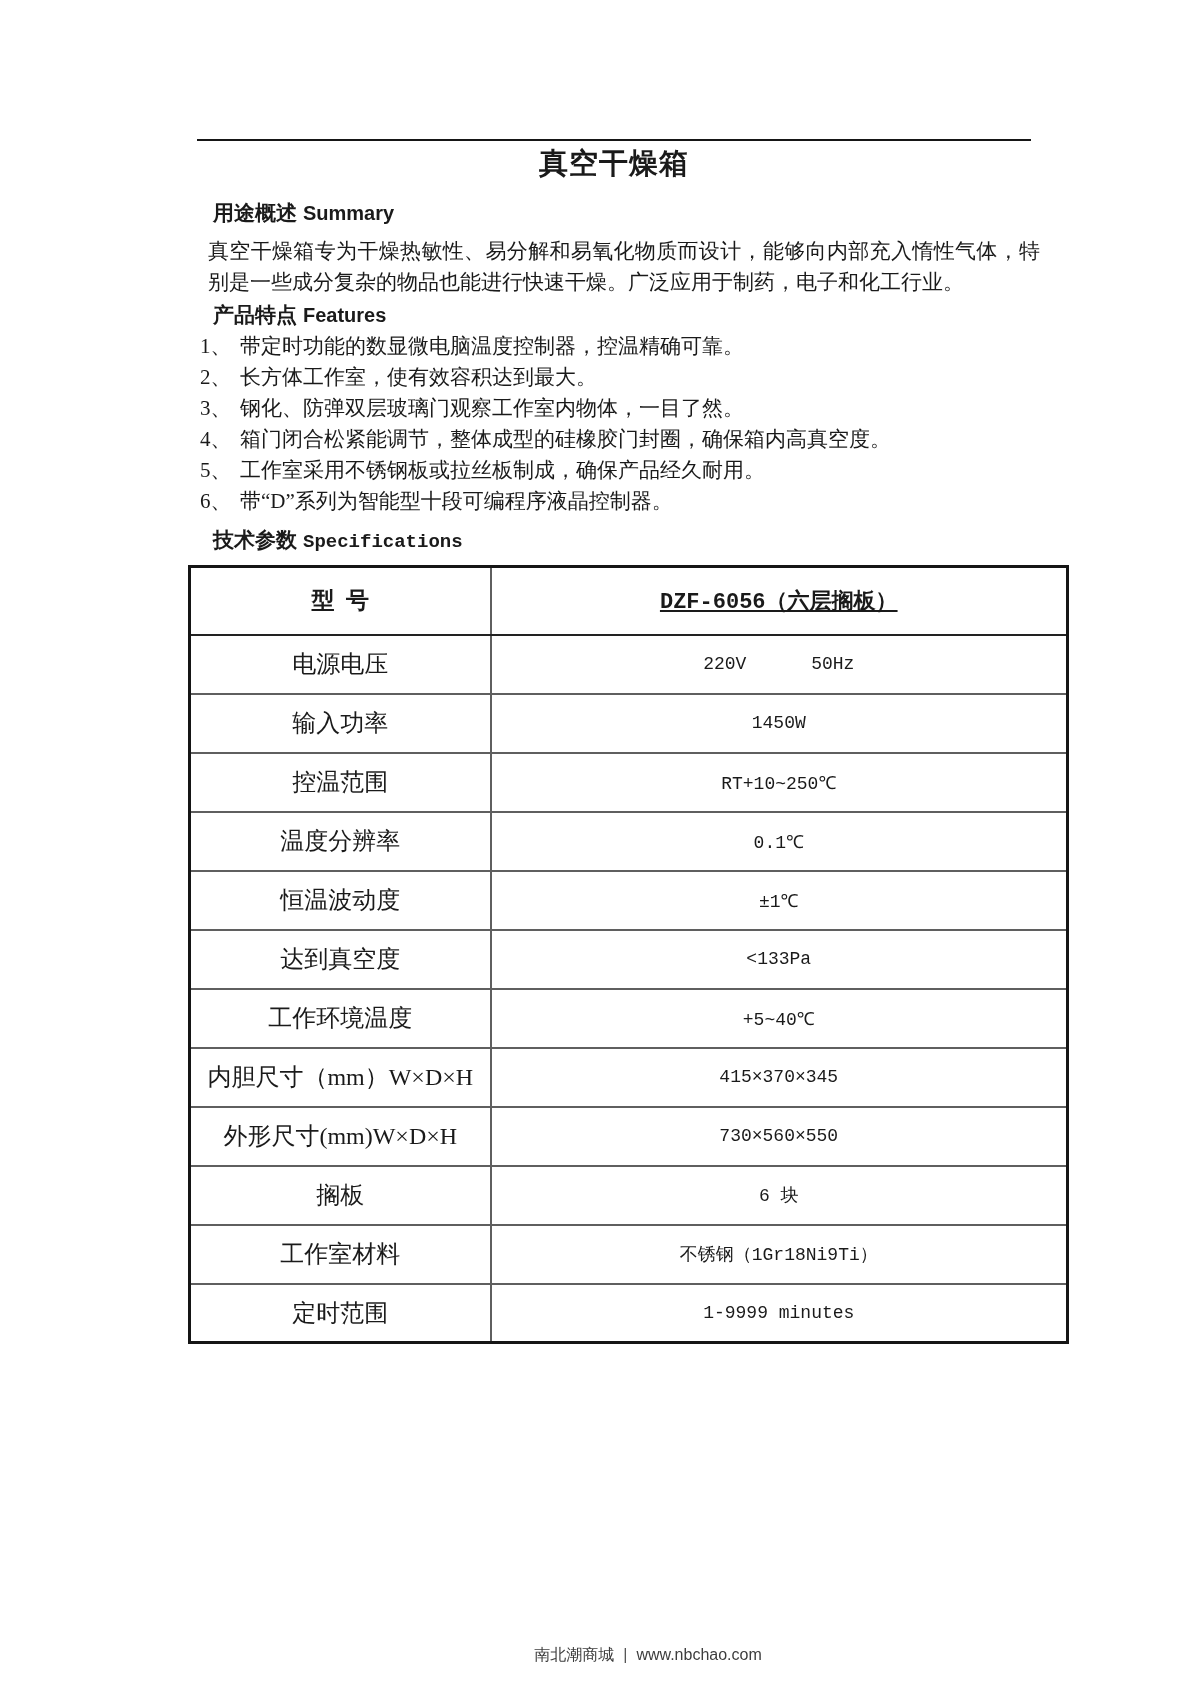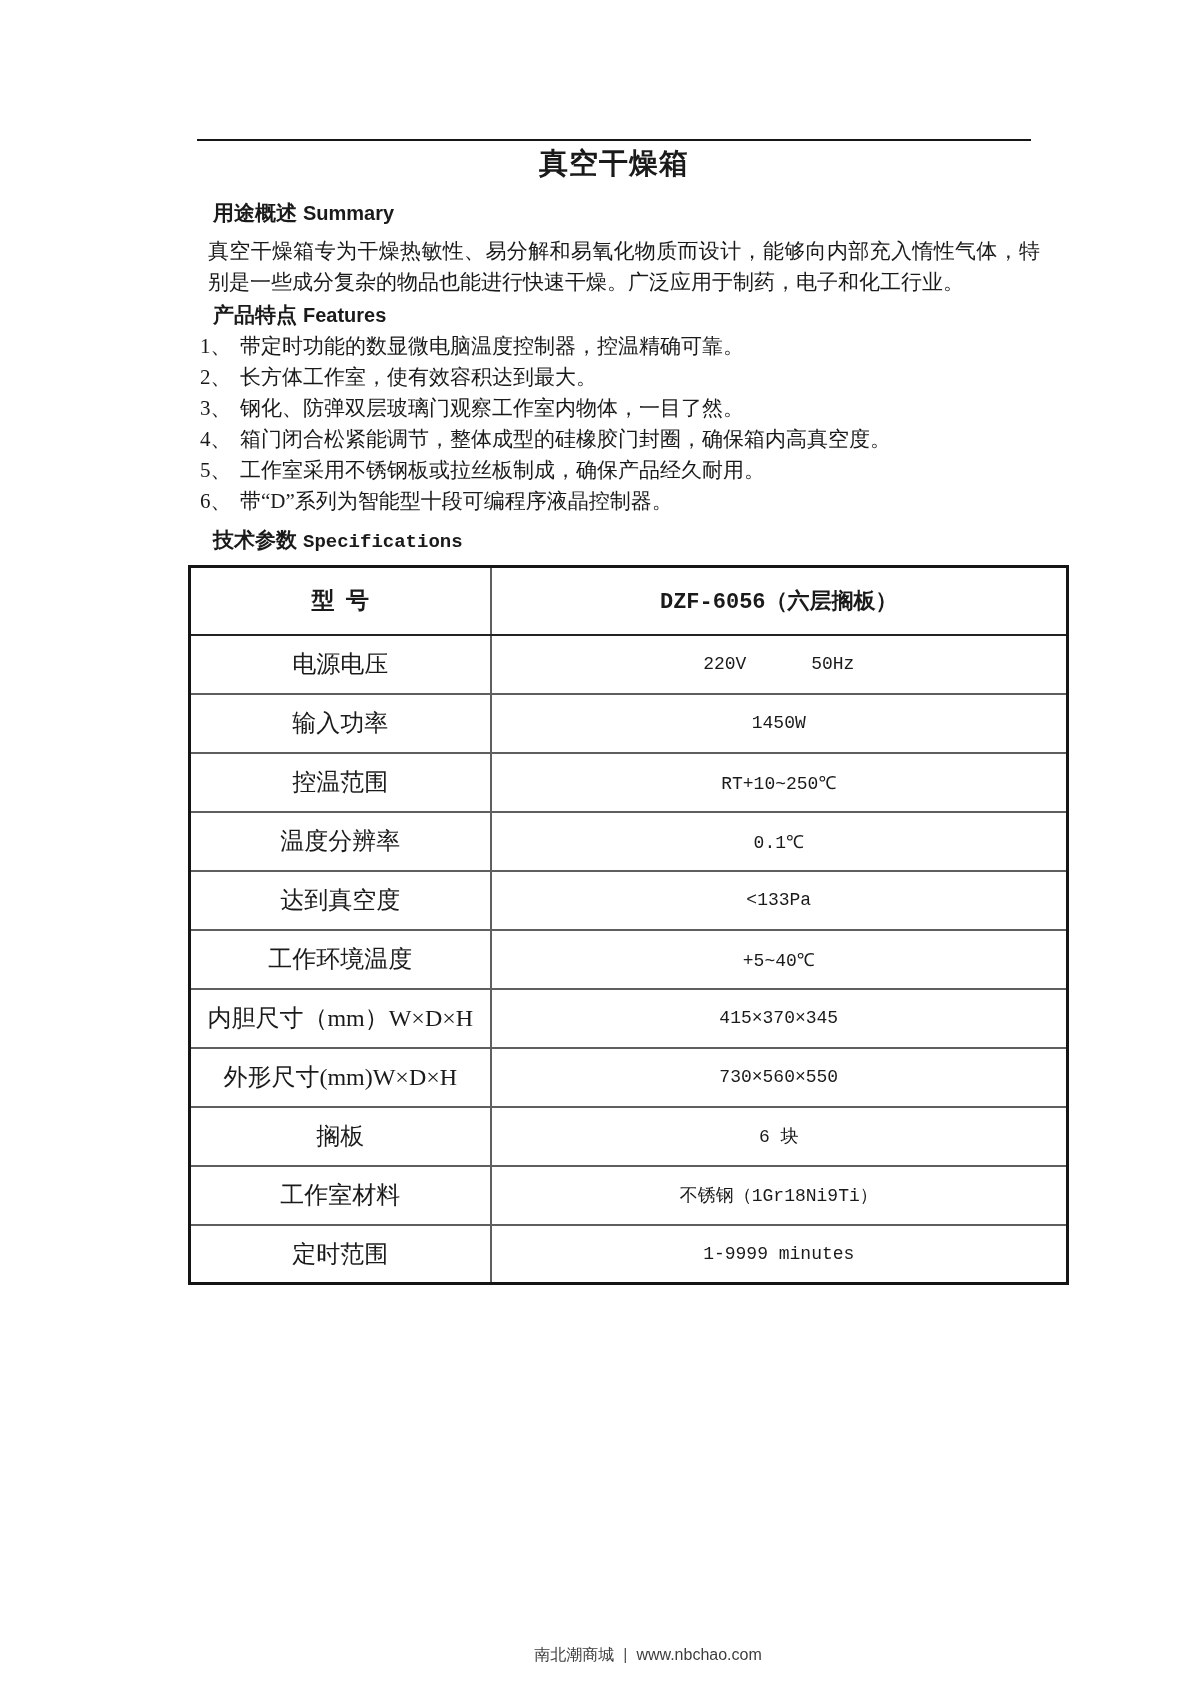--- a/index.html
+++ b/index.html
@@ -59,20 +59,21 @@
     padding:0;
     margin-top:28px;
   }
   .spec-table tr.model-row { height:68px; }
   .spec-table tr.data-row  { height:59px; }
   .spec-table tr.model-row td {
     font-size:23px; font-weight:bold; border-bottom:2px solid #222;
   }
   .spec-table tr.model-row td.value-cell {
     font-size:22px;
+    text-decoration:underline;
   }
   .label-cell { font-size:24px; white-space:pre; }
   .value-cell {
     font-family:"Liberation Mono","DejaVu Sans Mono",monospace;
     font-size:18px; white-space:pre;
   }
   .page-footer {
     position:absolute; left:0; top:1645px; width:1200px;
     text-align:center;
     font-family:Liberation Sans, sans-serif;
@@ -150,20 +151,24 @@
       </tr>
       <tr class="data-row">
         <td class="label-cell">控温范围</td>
         <td class="value-cell">RT+10~250℃</td>
       </tr>
       <tr class="data-row">
         <td class="label-cell">温度分辨率</td>
         <td class="value-cell">0.1℃</td>
       </tr>
       <tr class="data-row">
+        <td class="label-cell">恒温波动度</td>
+        <td class="value-cell">±1℃</td>
+      </tr>
+      <tr class="data-row">
         <td class="label-cell">达到真空度</td>
         <td class="value-cell">&lt;133Pa</td>
       </tr>
       <tr class="data-row">
         <td class="label-cell">工作环境温度</td>
         <td class="value-cell">+5~40℃</td>
       </tr>
       <tr class="data-row">
         <td class="label-cell">内胆尺寸（mm）W×D×H</td>
         <td class="value-cell">415×370×345</td>

